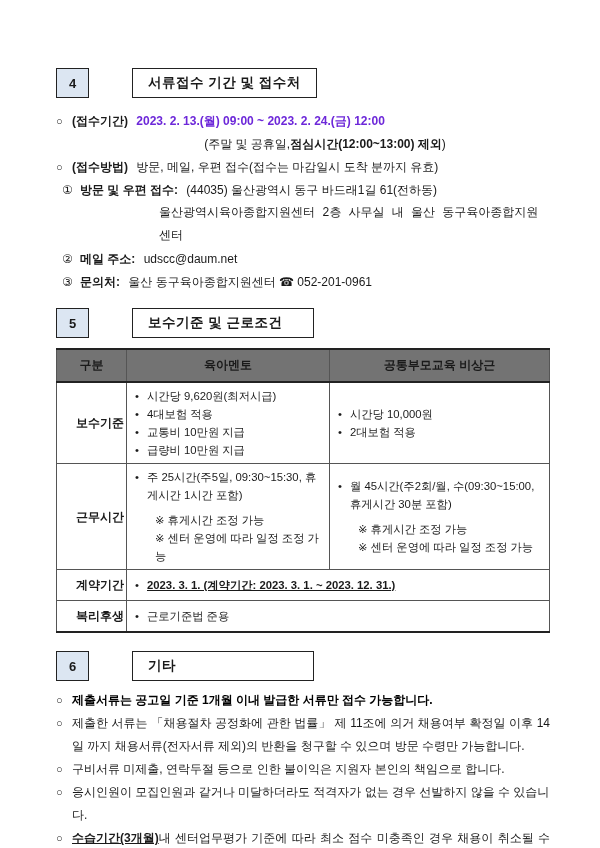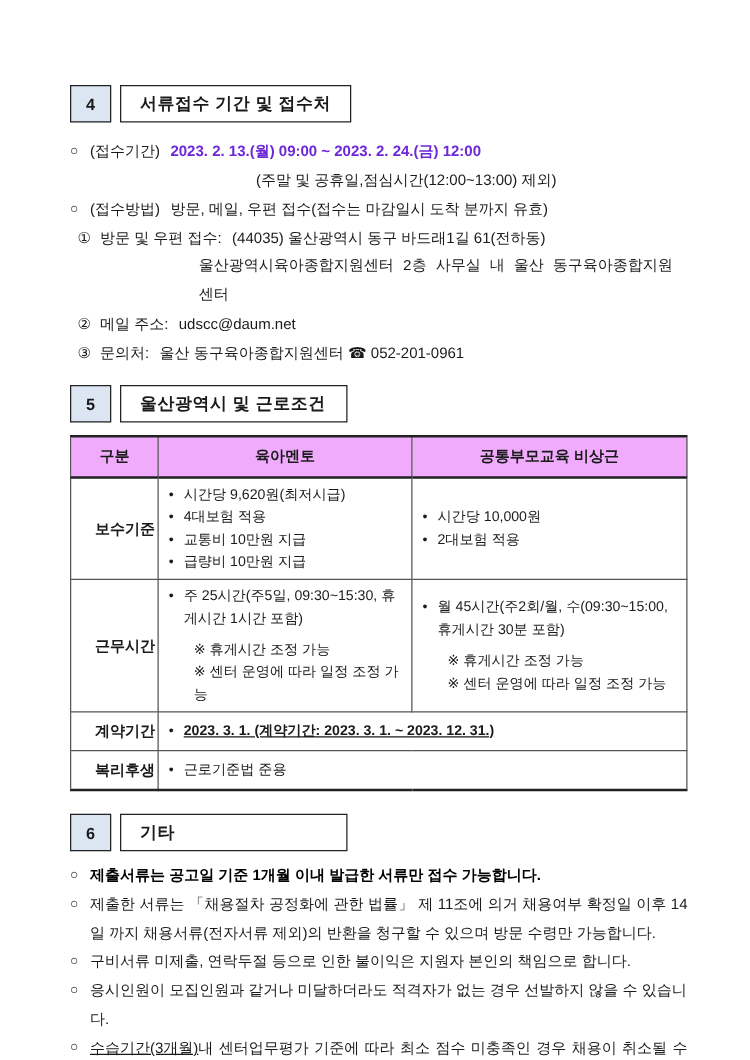--- a/index.html
+++ b/index.html
@@ -14,52 +14,52 @@
   
   .sec-head { display: flex; align-items: stretch; gap: 7px; height: 30px; }
   .sec-num {
     width: 33px; flex: none; background: #dce6f2; border: 1.5px solid #222;
     display: flex; align-items: center; justify-content: center;
     font-weight: bold; font-size: 13px;
   }
   .sec-title {
     border: 1.3px solid #222; min-width: 182px;
     display: flex; align-items: center; padding: 0 15px;
-    font-weight: bold; font-size: 13.5px; letter-spacing: .5px;
+    font-weight: bold; font-size: 13.5px; letter-spacing: .5px; margin-left: 36px;
   }
   .mt-s5 { margin-top: 14px; }
   .mt-s6 { margin-top: 18px; }
 
   
   .content-s4 { margin-top: 12px; }
   .content-s6 { margin-top: 8px; }
   .l { font-size: 12px; line-height: 23px; }
   .row { display: flex; align-items: flex-start; }
   .mark { width: 16px; flex: none; font-size: 11px; }
   .mark2 { width: 18px; flex: none; margin-left: 6px; font-size: 12px; }
-  .b { font-weight: normal; }
+  .b { font-weight: bold; }
   .u { text-decoration: underline; }
   .lbl { margin-right: 5px; }
   .blue { color: #6d28d9; font-weight: bold; }
   .notice { color: #000000; font-weight: bold; }
   .indent-note { margin-left: 44px; justify-content: center; }
   .cont-line { margin-left: 103px; font-family: Liberation Mono, monospace; }
   .itext { flex: 1; }
   .just { text-align: justify; }
 
   
   .tbl {
     width: 100%; border-collapse: collapse; margin-top: 10px;
     border-top: 2.5px solid #222; border-bottom: 2.5px solid #222;
     border-left: 1px solid #555; border-right: 1px solid #555;
     font-size: 11.3px;
   }
   .tbl th {
     border: 1px solid #555; border-top: none; border-bottom: 2px solid #222;
-    padding: 7px 4px; font-size: 12px; background: #f0abfc; font-weight: bold;
+    padding: 7px 4px; font-size: 12px; background: #737373; font-weight: bold;
   }
   .tbl td {
     border: 1px solid #555; padding: 4px 8px; vertical-align: middle;
     line-height: 18px;
   }
   .tbl td.lab { text-align: right; font-weight: bold; font-size: 12px; padding: 6px 2px; }
   .bl { display: flex; align-items: flex-start; }
   .bm { width: 12px; flex: none; }
   .notes { margin-top: 7px; margin-left: 20px; }
   .single td { height: 30px; }
@@ -119,21 +119,21 @@
       <span class="mark2">③</span>
       <span class="itext">
         <span class="b lbl">문의처:</span>
         <span>울산 동구육아종합지원센터 ☎ 052-201-0961</span>
       </span>
     </div>
   </div>
 
   <div class="sec-head mt-s5">
     <div class="sec-num">5</div>
-    <div class="sec-title">울산광역시 및 근로조건</div>
+    <div class="sec-title">보수기준 및 근로조건</div>
   </div>
 
   <table class="tbl">
     <colgroup>
         <col style="width:70px">
         <col style="width:203px">
         <col>
       </colgroup>
     <thead>
       <tr>

